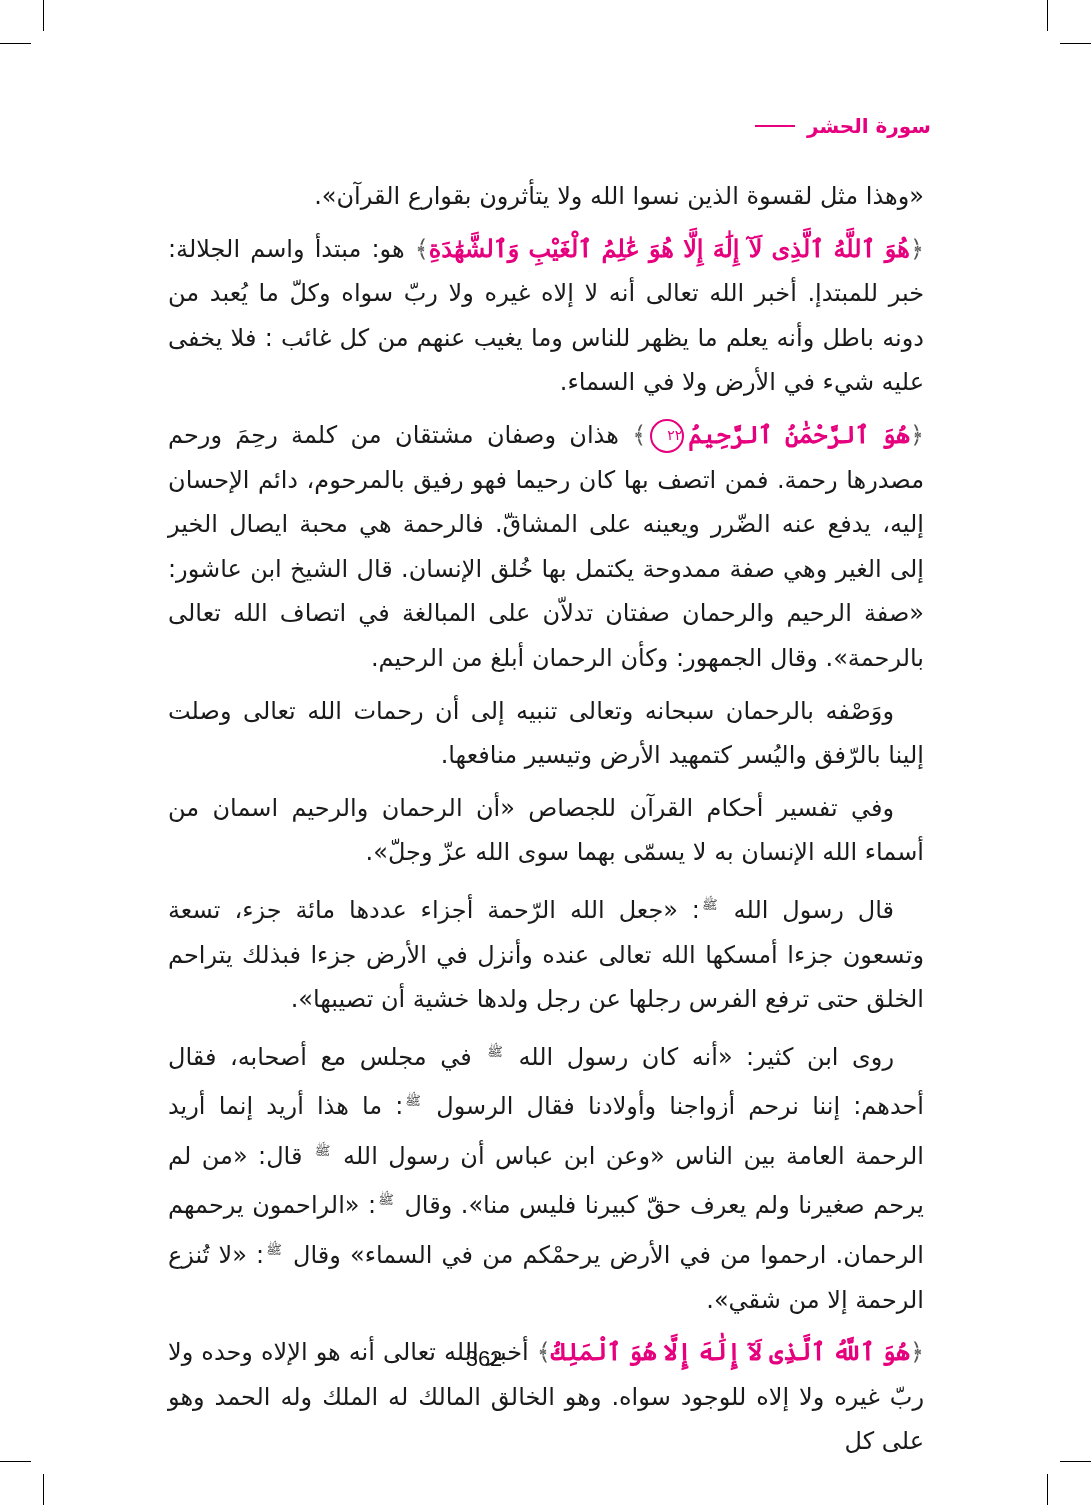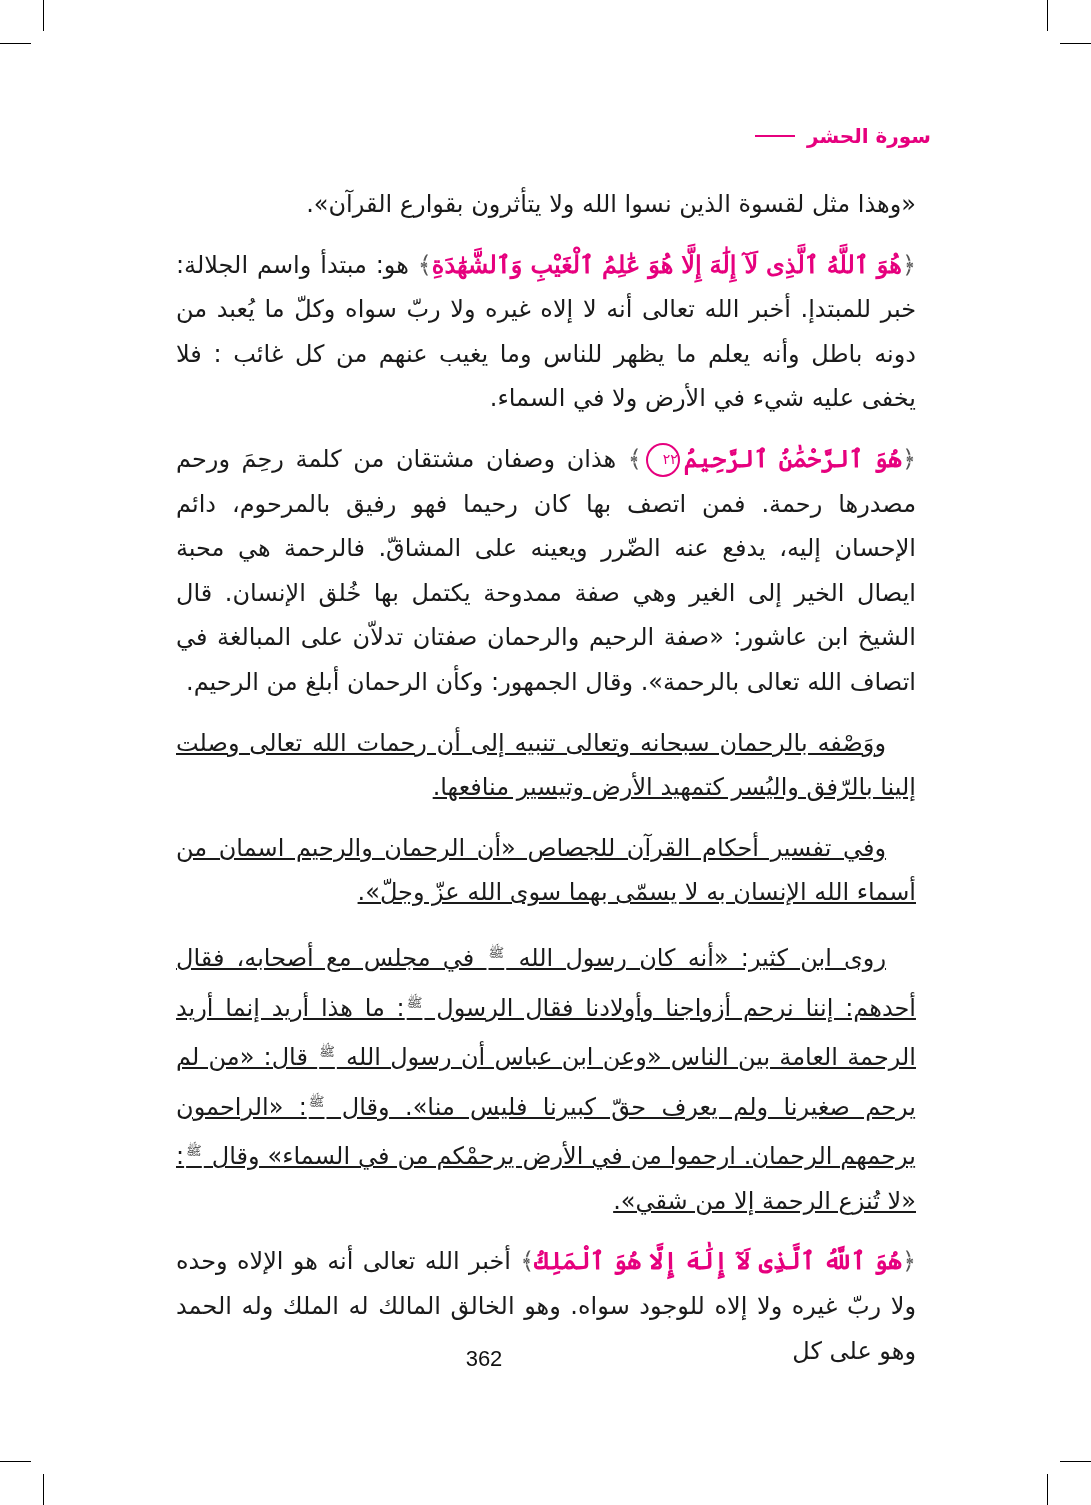--- a/index.html
+++ b/index.html
@@ -17,21 +17,21 @@
     }
     .crop {
       position: absolute;
       background: #000;
     }
     .crop.v { width: 1px; height: 31px; }
     .crop.h { width: 31px; height: 1px; }
 
     .running-head {
       position: absolute;
-      top: 124px;
+      top: 114px;
       right: 160px;
       direction: rtl;
       display: flex;
       align-items: center;
       gap: 12px;
     }
     .running-head .rule {
       width: 40px;
       height: 2px;
       background: var(--accent);
@@ -50,25 +50,24 @@
       top: 166px;
       left: 160px;
       width: 772px;
       direction: rtl;
       text-align: justify;
       text-align-last: right;
       font-size: 24px;
       line-height: 44.6px;
     }
     .page-body p {
-      margin: 16px;
+      margin: 8px;
     }
     .page-body p.indent {
       text-indent: 30px;
-      text-decoration: underline;
     }
     .verse {
       color: var(--accent);
       font-weight: bold;
       font-family: Liberation Sans, sans-serif;
     }
     .bracket {
       color: #555;
       font-weight: normal;
     }
@@ -138,20 +137,23 @@
     </p>
 
     <p class="indent">
       <span>ووَصْفه بالرحمان سبحانه وتعالى تنبيه إلى أن رحمات الله تعالى وصلت إلينا بالرّفق واليُسر كتمهيد الأرض وتيسير منافعها.</span>
     </p>
 
     <p class="indent">
       <span>وفي تفسير أحكام القرآن للجصاص «أن الرحمان والرحيم اسمان من أسماء الله الإنسان به لا يسمّى بهما سوى الله عزّ وجلّ».</span>
     </p>
 
+    <p class="indent">
+      <span>قال رسول الله </span><span class="salutation">ﷺ</span><span>: «جعل الله الرّحمة أجزاء عددها مائة جزء، تسعة وتسعون جزءا أمسكها الله تعالى عنده وأنزل في الأرض جزءا فبذلك يتراحم الخلق حتى ترفع الفرس رجلها عن رجل ولدها خشية أن تصيبها».</span>
+    </p>
 
     <p class="indent">
       <span>روى ابن كثير: «أنه كان رسول الله </span><span class="salutation">ﷺ</span><span> في مجلس مع أصحابه، فقال أحدهم: إننا نرحم أزواجنا وأولادنا فقال الرسول </span><span class="salutation">ﷺ</span><span>: ما هذا أريد إنما أريد الرحمة العامة بين الناس «وعن ابن عباس أن رسول الله </span><span class="salutation">ﷺ</span><span> قال: «من لم يرحم صغيرنا ولم يعرف حقّ كبيرنا فليس منا». وقال </span><span class="salutation">ﷺ</span><span>: «الراحمون يرحمهم الرحمان. ارحموا من في الأرض يرحمْكم من في السماء» وقال </span><span class="salutation">ﷺ</span><span>: «لا تُنزع الرحمة إلا من شقي».</span>
     </p>
 
     <p>
       <span class="bracket">﴿</span><span class="verse">هُوَ ٱللَّهُ ٱلَّذِى لَآ إِلَٰهَ إِلَّا هُوَ ٱلْمَلِكُ</span><span class="bracket">﴾</span><span> أخبر الله تعالى أنه هو الإلاه وحده ولا ربّ غيره ولا إلاه للوجود سواه. وهو الخالق المالك له الملك وله الحمد وهو على كل</span>
     </p>
 
   </div>

